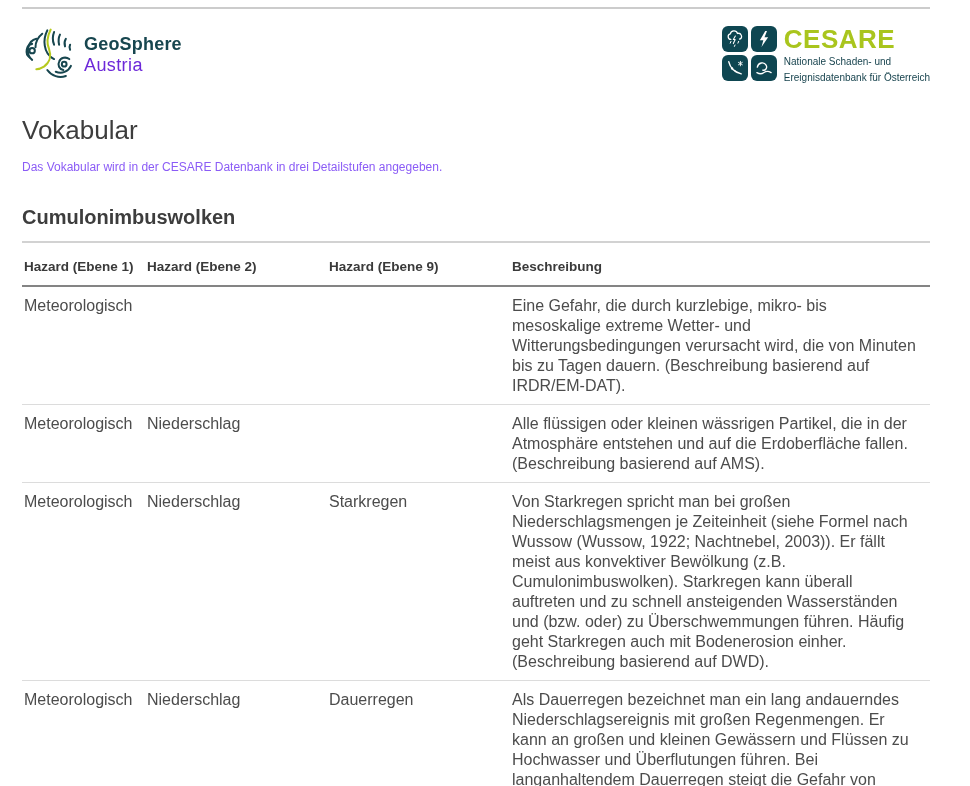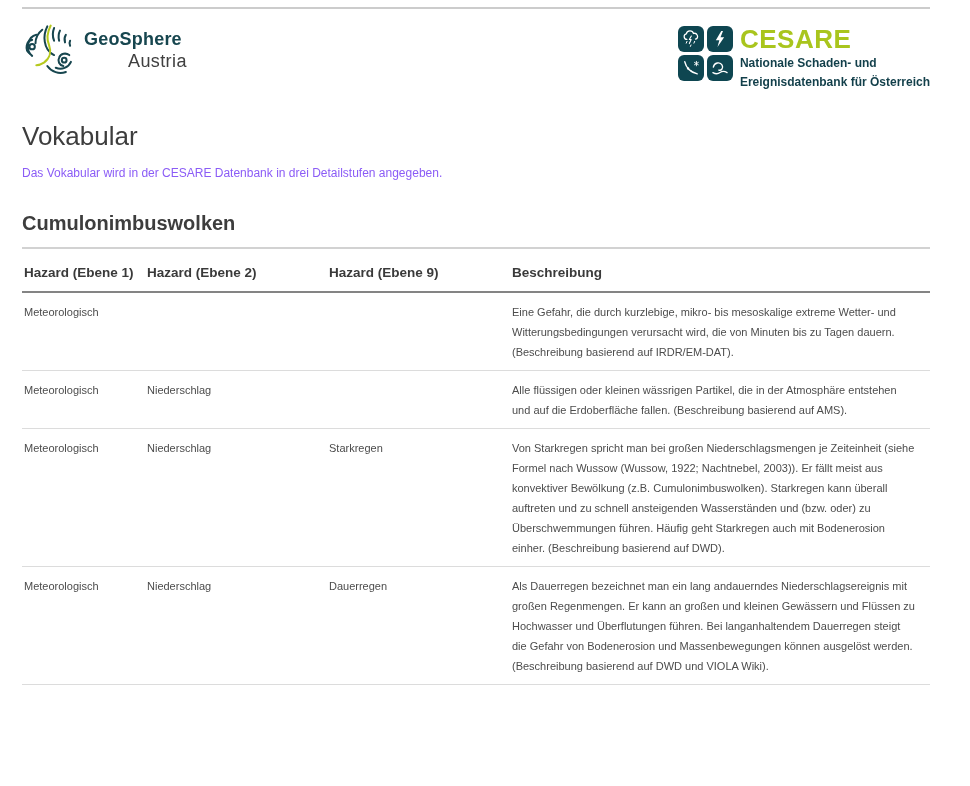--- a/index.html
+++ b/index.html
@@ -6,48 +6,48 @@
   html, body { background: #fff; }
   body {
     width: 970px; height: 786px; overflow: hidden;
     font-family: "Liberation Sans", sans-serif;
     color: #4c4c4c;
   }
   .page { padding: 0 40px 0 22px; }
   .top-rule { height: 2px; background: #cccccc; margin-top: 7px; }
 
   
-  .header { display: flex; justify-content: space-between; align-items: flex-start; margin-top: 14px; }
+  .header { display: flex; justify-content: space-between; align-items: center; margin-top: 14px; }
   .geosphere { display: flex; align-items: center; gap: 8px; text-decoration: none; cursor: pointer; }
   .gs-mark svg { width: 54px; height: 54px; display: block; }
   .gs-text { display: flex; flex-direction: column; padding-top: 2px; }
   .gs-line1 { font-weight: bold; font-size: 18px; color: #17464f; line-height: 1.2; letter-spacing: 0.2px; }
-  .gs-line2 { font-weight: normal; font-size: 18px; color: #404040; line-height: 1.2; letter-spacing: 0.4px; margin-left: 44px; }
+  .gs-line2 { font-weight: normal; font-size: 18px; color: #6d28d9; line-height: 1.2; letter-spacing: 0.4px; }
 
   .cesare { display: flex; gap: 7px; margin-top: 3px; cursor: pointer; text-decoration: none; }
   .cesare-grid { display: grid; grid-template-columns: 26px 26px; grid-auto-rows: 26px; gap: 3px; }
   .tile { background: #0e4651; border-radius: 6px; display: flex; align-items: center; justify-content: center; }
   .tile svg { width: 20px; height: 20px; display: block; }
   .cesare-text { display: flex; flex-direction: column; }
   .cesare-title { font-size: 26px; font-weight: bold; color: #a9c51d; line-height: 1.05; letter-spacing: 0.5px; }
-  .cesare-sub { font-size: 12px; font-weight: bold; color: #123f4a; line-height: 1.55; margin-top: 1px; white-space: nowrap; }
+  .cesare-sub { font-size: 10px; font-weight: normal; color: #123f4a; line-height: 1.55; margin-top: 1px; white-space: nowrap; }
   .cesare-sub + .cesare-sub { margin-top: 0; }
 
   
   h1.page-title { font-size: 26px; font-weight: bold; color: #3d3d3d; margin-top: 32px; line-height: 30px; }
   h2.section-title { font-size: 26px; font-weight: normal; color: #3d3d3d; margin-top: 30px; line-height: 30px; }
   p.intro { font-size: 12px; color: #8b5cf6; margin-top: 14px; line-height: 17px; }
   h3.table-title { font-size: 20px; font-weight: bold; color: #3d3d3d; margin-top: 30px; line-height: 23px; }
 
   
   table.hazard { width: 100%; border-collapse: collapse; margin-top: 12px; border-top: 2px solid #d2d2d2; table-layout: fixed; }
   col.c1 { width: 123px; } col.c2 { width: 182px; } col.c3 { width: 183px; } col.c4 { width: auto; }
   th { text-align: left; font-size: 13.5px; font-weight: bold; color: #3a3a3a;
        padding: 15px 10px 10px 2px; border-bottom: 2px solid #848484; line-height: 17px; }
-  td { font-size: 11px; color: #4c4c4c; vertical-align: top;
+  td { font-size: 16px; color: #4c4c4c; vertical-align: top;
        padding: 9px 12px 8px 2px; line-height: 20px; border-bottom: 1px solid #dcdcdc; }
 </style>
 </head>
 <body>
 
 <div class="page">
 
   <div class="top-rule"></div>
 
   <header class="header">

